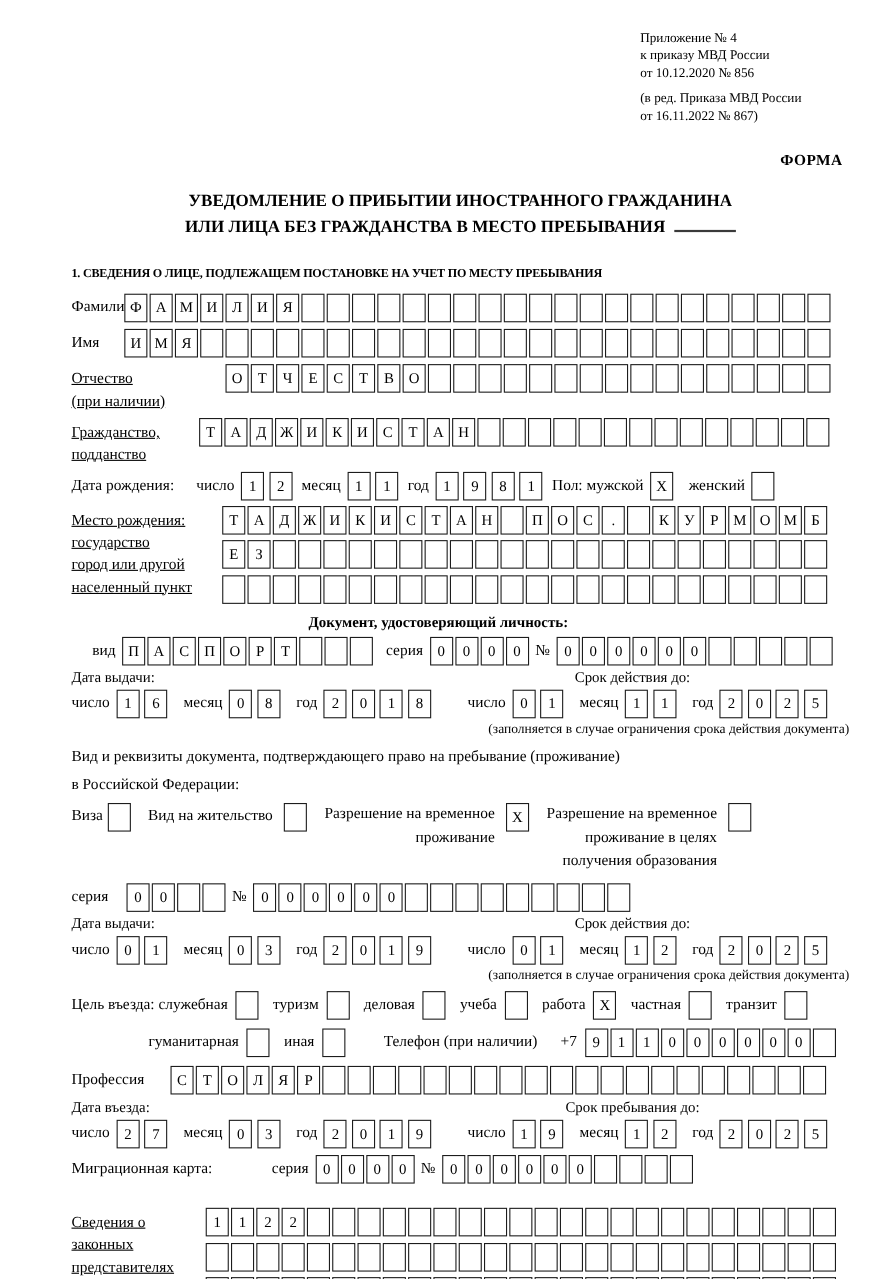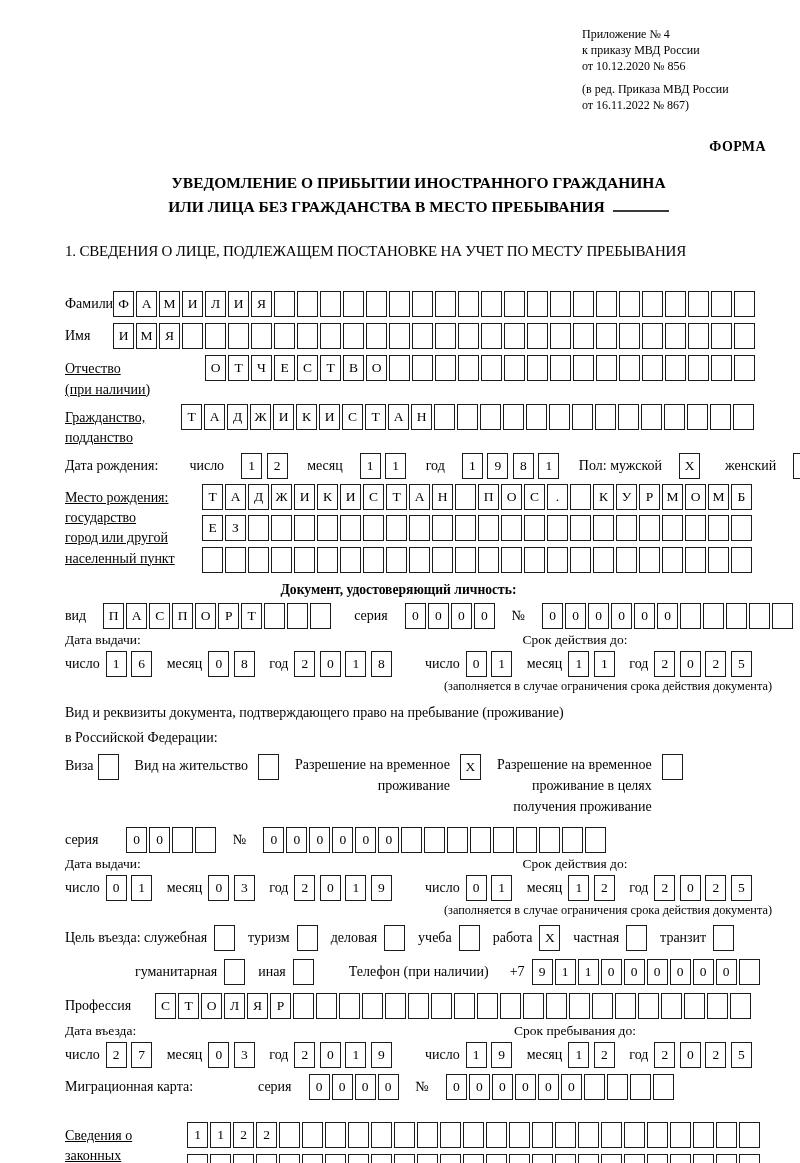--- a/index.html
+++ b/index.html
@@ -7,35 +7,35 @@
   body {
     background: #fff; color: #000;
     font-family: "Liberation Serif", "DejaVu Serif", serif;
     font-size: 14px; padding: 26px 28px 0 65px;
   }
   .hdr { margin-left: auto; width: 190px; font-size: 12px; line-height: 1.34; }
   .hdr .grp2 { margin-top: 7px; }
   .forma { text-align: right; font-weight: bold; font-size: 14px; margin: 26px 6px 0 0; letter-spacing: .4px; }
   .title { text-align: center; font-weight: bold; font-size: 15.5px; line-height: 1.55; margin-top: 16px; }
   .title .blank { display: inline-block; width: 56px; height: 13px; border-bottom: 2.2px solid #3a3a3a; margin-left: 8px; }
-  .sec1 { font-weight: normal; font-size: 15px; margin: 24px 0 31px 0; white-space: nowrap; letter-spacing: -0.2px; }
+  .sec1 { font-weight: bold; font-size: 11px; margin: 24px 0 12px 0; white-space: nowrap; letter-spacing: -0.2px; }
   .row { display: flex; align-items: flex-start; margin-bottom: 6px; }
   .row.tight { margin-bottom: 4px; }
   .lbl { flex: none; line-height: 1.3; padding-top: 4px; }
   .lbl div { line-height: 1.45; text-decoration: underline; }
   .w48 { width: 48px; } .w140 { width: 140px; } .w116 { width: 116px; } .w137 { width: 137px; } .w90 { width: 90px; } .w122 { width: 122px; }
   .cells { display: flex; flex-wrap: nowrap; }
   .cell {
     flex: none; width: 21px; height: 26px; margin-right: 2px;
     border: 1.6px solid #1c1c1c; display: inline-flex; align-items: center; justify-content: center;
     font-size: 13.5px; background: #fff;
   }
   .sp .cell { margin-right: 4.5px; }
   .stack > .cells { margin-bottom: 5.5px; }
-  .inline { display: flex; align-items: center; gap: 11px; }
+  .inline { display: flex; align-items: center; }
   .inline > span.t { margin: 0 6px 0 4px; white-space: nowrap; }
   .dates-head { display: flex; font-size: 13.5px; margin: 3px 0 3px 0; }
   .dates-head .dh1 { width: 360px; text-align: left; }
   .dates-head .dh2 { width: 300px; text-align: center; }
   .daterow { display: flex; align-items: center; margin-bottom: 2px; }
   .daterow .g1 { width: 360px; display: flex; align-items: center; }
   .daterow .g2 { display: flex; align-items: center; }
   .daterow span.t { margin-right: 6px; white-space: nowrap; }
   .daterow .g1 > .cells, .daterow .g2 > .cells { margin-right: 10px; }
   .note-right { text-align: right; font-size: 12.3px; margin: 1px 0 7px 0; }
@@ -423,21 +423,21 @@
   <span class="ml">
     <div>Разрешение на временное</div>
     <div>проживание</div>
   </span>
   <span class="cells">
       <span class="cell">X</span>
     </span>
   <span class="ml">
     <div>Разрешение на временное</div>
     <div>проживание в целях</div>
-    <div>получения проживание</div>
+    <div>получения образования</div>
   </span>
   <span class="cells">
       <span class="cell"></span>
     </span>
 </div>
 
 <div class="row inline" style="align-items:center; margin-bottom:3px;">
   <span class="t" style="margin-left:0; width:44px">серия</span>
   <span class="cells">
       <span class="cell">0</span>

